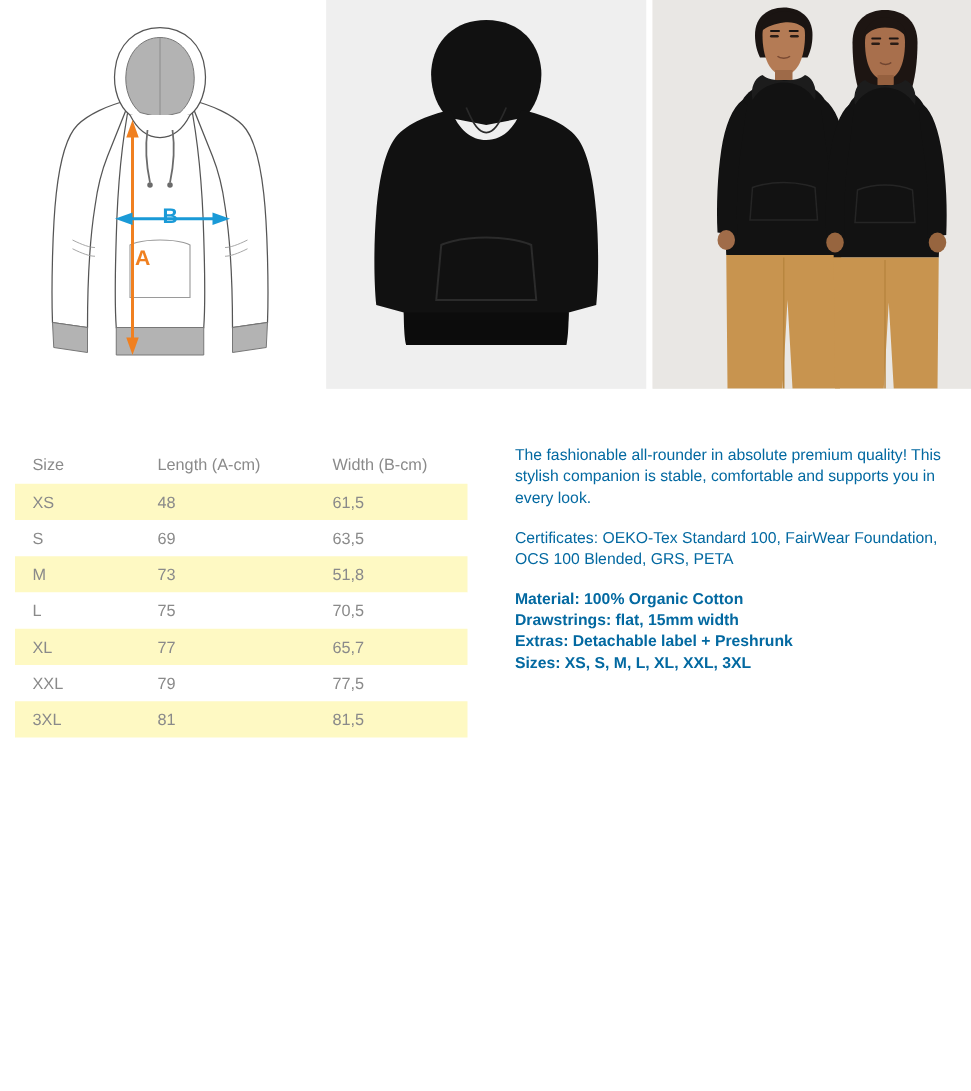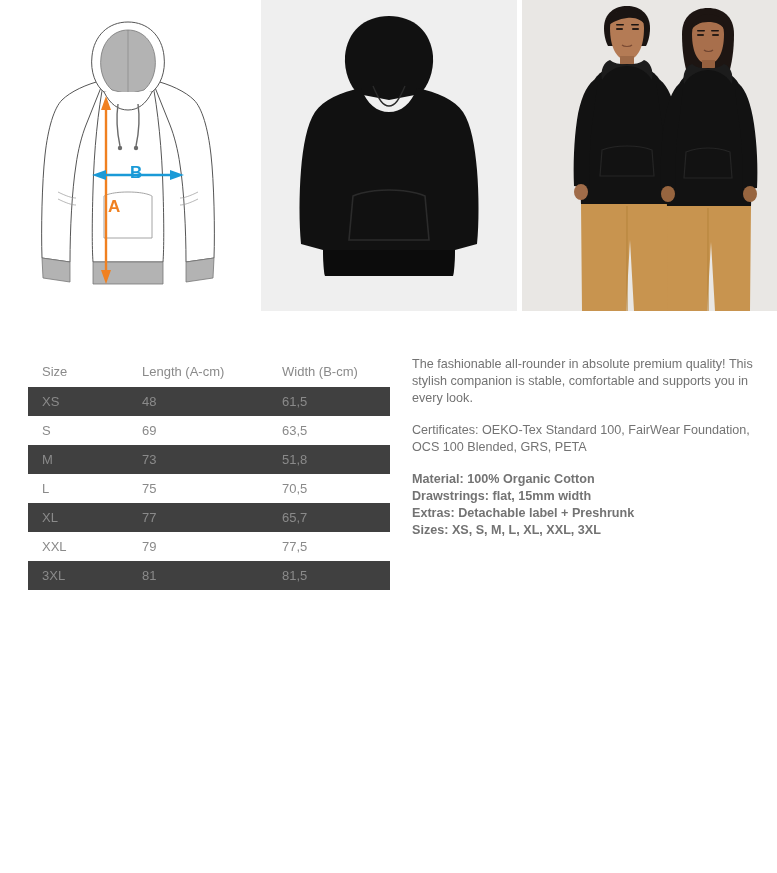--- a/index.html
+++ b/index.html
@@ -55,30 +55,30 @@
   .photo-svg { display:block; }
 
   
   .lower {
     display: flex;
     padding: 0;
     margin-top: 45px;
   }
   .table-col {
     width: 390px;
-    padding-left: 28px;
+    padding-left: 12px;
     box-sizing: border-box;
   }
   .desc-col {
     width: 387px;
     padding-left: 22px;
     box-sizing: border-box;
     font-size: 12.6px;
     line-height: 17px;
-    color: #737373;
+    color: #0369a1;
   }
 
   table.size-table {
     border-collapse: collapse;
     width: 362px;
     font-size: 13px;
   }
   table.size-table th {
     text-align: left;
     font-weight: normal;
@@ -86,21 +86,21 @@
     padding: 8px 0 8px 14px;
     font-size: 13px;
   }
   table.size-table td {
     text-align: left;
     color: #8a8a8a;
     padding: 7px 0 7px 14px;
     font-size: 13px;
   }
   table.size-table tr.odd {
-    background: #404040;
+    background: #fef9c3;
     margin-left: 18px;
   }
   table.size-table tr.even {
     background: #ffffff;
   }
   table.size-table col.c1 { width: 100px; }
   table.size-table col.c2 { width: 140px; }
   table.size-table col.c3 { width: 122px; }
 
   .tolerance {

